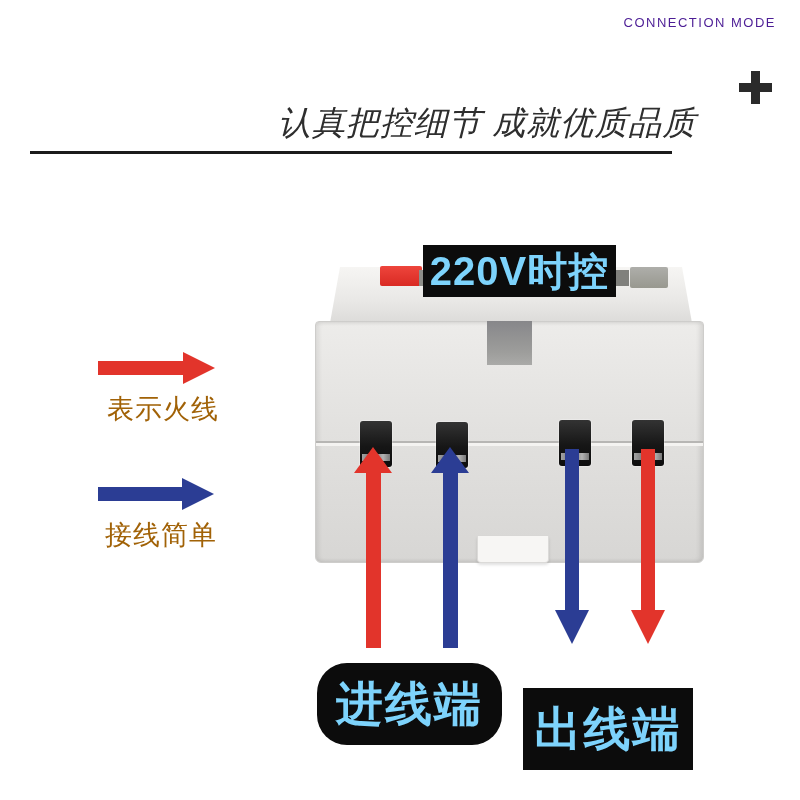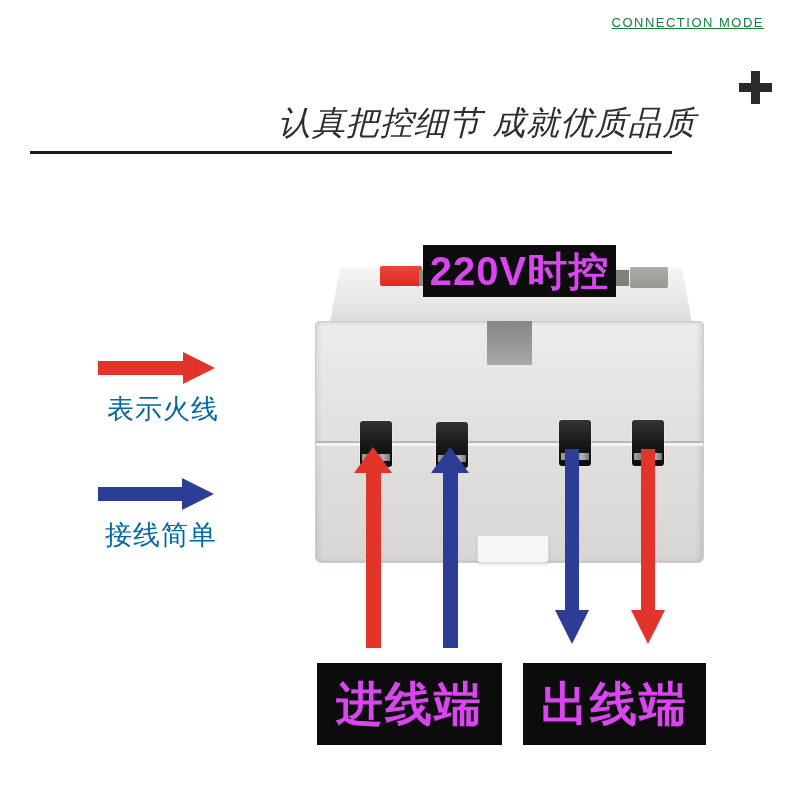--- a/index.html
+++ b/index.html
@@ -1,22 +1,22 @@
 <!DOCTYPE html>
 <html><head>
 <meta charset="utf-8">
 <style>
   * { margin:0; padding:0; box-sizing:border-box; }
   html,body { background:#fff; }
   body { font-family:"Liberation Sans","DejaVu Sans",sans-serif; }
   .canvas { position:relative; width:800px; height:800px; background:#ffffff; overflow:hidden; }
 
   
-  .corner-label { position:absolute; top:15px; right:36px; font-size:13px; letter-spacing:1.5px;
-                  color:#15803d;text-decoration:underline; }
+  .corner-label { position:absolute; top:15px; right:24px; font-size:13px; letter-spacing:1.5px;
+                  color:#4c1d95; }
   .title { position:absolute; left:30px; top:72px; font-size:57px; font-weight:900;
            color:#141414; line-height:1.1; letter-spacing:2px; }
   .subtitle { position:absolute; left:278px; top:101px; font-size:33px; color:#2e2e2e;
               letter-spacing:1px;font-style:italic; }
   .divider { position:absolute; left:30px; top:151px; width:642px; height:3px; background:#1b1b1b; }
   .plus { position:absolute; left:739px; top:71px; width:33px; height:33px; }
   .plus .ph { position:absolute; left:0; top:12px; width:33px; height:9px; background:#2a2a2a; }
   .plus .pv { position:absolute; left:12px; top:0; width:9px; height:33px; background:#2a2a2a; }
   .section-label { position:absolute; left:35px; top:178px; font-size:31px; color:#3a3a3a; }
 
@@ -44,25 +44,25 @@
          box-shadow:0 2px 3px rgba(0,0,0,.12); }
   .terminal { position:absolute; width:32px; height:46px; border-radius:3px;
               background:linear-gradient(180deg,#333 0%,#161616 55%,#0d0d0d 100%);
               box-shadow:0 0 0 1px rgba(255,255,255,.25); }
   .terminal .metal { position:absolute; left:2px; right:2px; bottom:6px; height:7px; opacity:.85;
               background:linear-gradient(90deg,#bcbcbc,#808080 40%,#cfcfcf 75%,#8a8a8a); }
   .t1 { left:360px; top:421px; } .t2 { left:436px; top:422px; }
   .t3 { left:559px; top:420px; } .t4 { left:632px; top:420px; }
 
   
-  .badge { position:absolute; background:#0c0c0c; color:#d946ef; display:flex;
+  .badge { position:absolute; background:#0c0c0c; color:#7dd3fc; display:flex;
            align-items:center; justify-content:center; font-weight:bold; z-index:10; }
   .badge-220 { left:423px; top:245px; width:193px; height:52px; font-size:40px; letter-spacing:1px; }
-  .badge-in  { left:317px; top:663px; width:185px; height:82px; font-size:47px; letter-spacing:2px; }
-  .badge-out { left:523px; top:663px; width:183px; height:82px; font-size:47px; letter-spacing:2px; }
+  .badge-in  { left:317px; top:663px; width:185px; height:82px; font-size:47px; letter-spacing:2px;border-radius:30px; }
+  .badge-out { left:523px; top:688px; width:170px; height:82px; font-size:47px; letter-spacing:2px; }
 
   
   .shaft-v { position:absolute; z-index:6; }
   .head-up { position:absolute; z-index:6; width:0; height:0;
              border-left:19px solid transparent; border-right:19px solid transparent;
              border-bottom:26px solid #000; }
   .head-down { position:absolute; z-index:6; width:0; height:0;
              border-left:17px solid transparent; border-right:17px solid transparent;
              border-top:34px solid #000; }
   .head-right { position:absolute; width:0; height:0;
@@ -75,21 +75,21 @@
   .a3s { left:565px; top:449px; width:14px; height:163px; }
   .a3h { left:555px; top:610px; }
   .a4s { left:641px; top:449px; width:14px; height:163px; }
   .a4h { left:631px; top:610px; }
 
   
   .lg-shaft-red  { left:98px; top:361px; width:86px; height:14px; position:absolute; }
   .lg-head-red   { left:183px; top:352px; }
   .lg-shaft-blue { left:98px; top:487px; width:85px; height:14px; position:absolute; }
   .lg-head-blue  { left:182px; top:478px; }
-  .lg-label { position:absolute; font-size:27px; color:#0369a1; letter-spacing:1px; }
+  .lg-label { position:absolute; font-size:27px; color:#a16207; letter-spacing:1px; }
   .lg-label-live    { left:107px; top:391px; }
   .lg-label-neutral { left:105px; top:517px; }
 </style>
 </head>
 <body>
 
 <div class="canvas">
 
   <div class="corner-label">CONNECTION MODE</div>
   <div class="subtitle">认真把控细节 成就优质品质</div>

